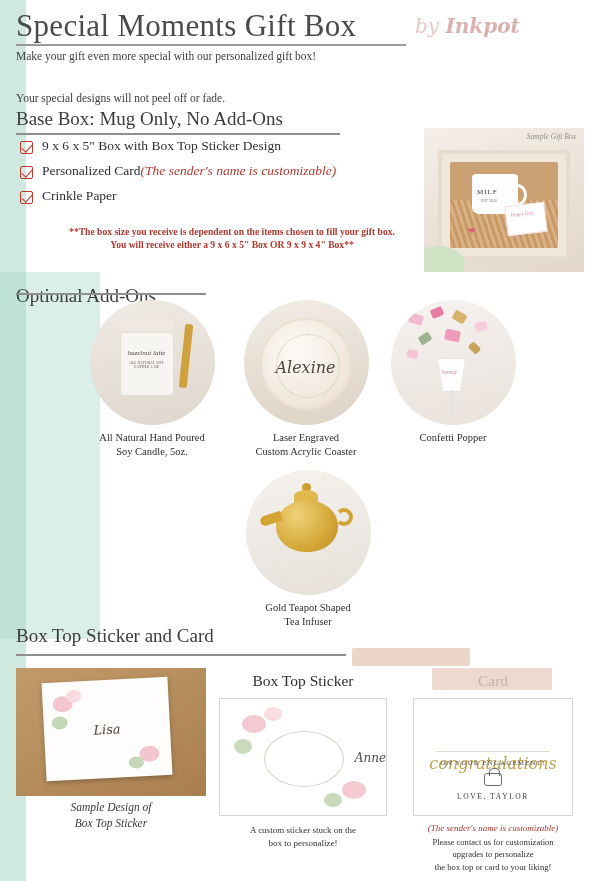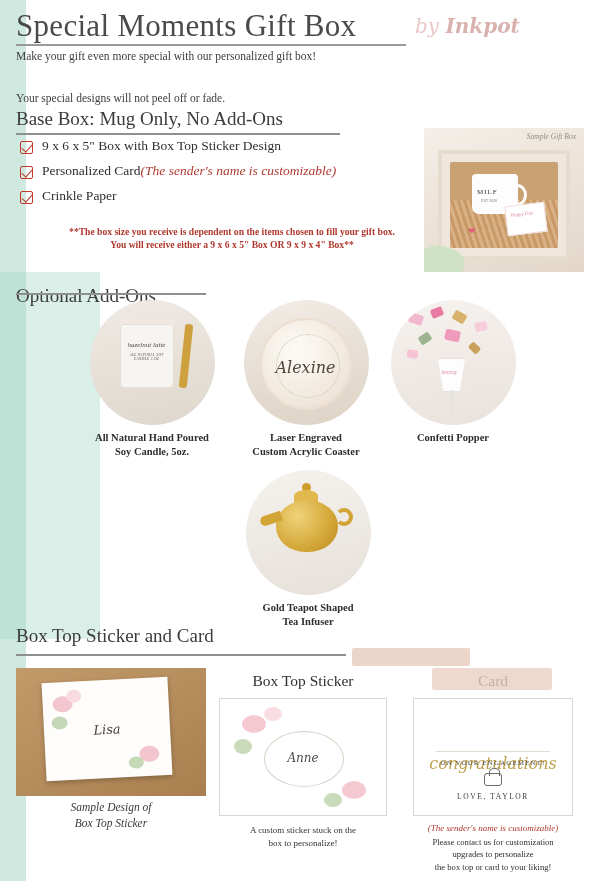--- a/index.html
+++ b/index.html
@@ -218,31 +218,31 @@
     text-align: center;
   }
   .prod-img {
     border-radius: 50%;
     overflow: hidden;
     position: relative;
   }
   .prod-cap {
     font-size: 10.5px;
     color: #2d2d2d;
-    font-weight: bold;
+    font-weight: normal;
     line-height: 1.35;
     margin-top: 6px;
   }
 
   
   #prod-candle { left: 82px; top: 300px; width: 140px; }
   #prod-candle .prod-img { width: 125px; height: 125px; margin: 0 auto;
     background: linear-gradient(170deg,#efeae4,#ded7cd); }
   .jar {
-    position:absolute; left:30px; top:24px;
+    position:absolute; left:30px; top:32px;
     width:54px; height:64px;
     background:#f7f5f2;
     border-radius:4px;
     border:1px solid #e4ded4;
   }
   .jar-label {
     position:absolute; left:6px; top:16px; right:6px;
     text-align:center; font-size:7px; color:#514a44; font-style:italic;
   }
   .jar-label small { display:block; font-size:3.6px; letter-spacing:.3px; margin-top:4px;}
@@ -360,21 +360,21 @@
 
   .sticker-box {
     width: 168px; height: 118px;
     border: 1px solid #d7d7d7;
     background:#fff;
     position:relative;
     margin: 0 auto;
     overflow:hidden;
   }
   .sticker-name {
-    position:absolute; left:0; right:0; top:52px; text-align:center;
+    position:absolute; left:0; right:0; top:52px; text-align:right;
     font-size:12px; font-style:italic; color:#4b4b4b; font-family:"DejaVu Serif",serif;
   }
   .oval-wreath {
     position:absolute; left:44px; top:32px; width:80px; height:56px;
     border:1px solid #d8d2c8; border-radius:50%;
   }
   .col-note {
     font-size:9px; color:#333; margin-top:8px; line-height:1.4;
   }
 

